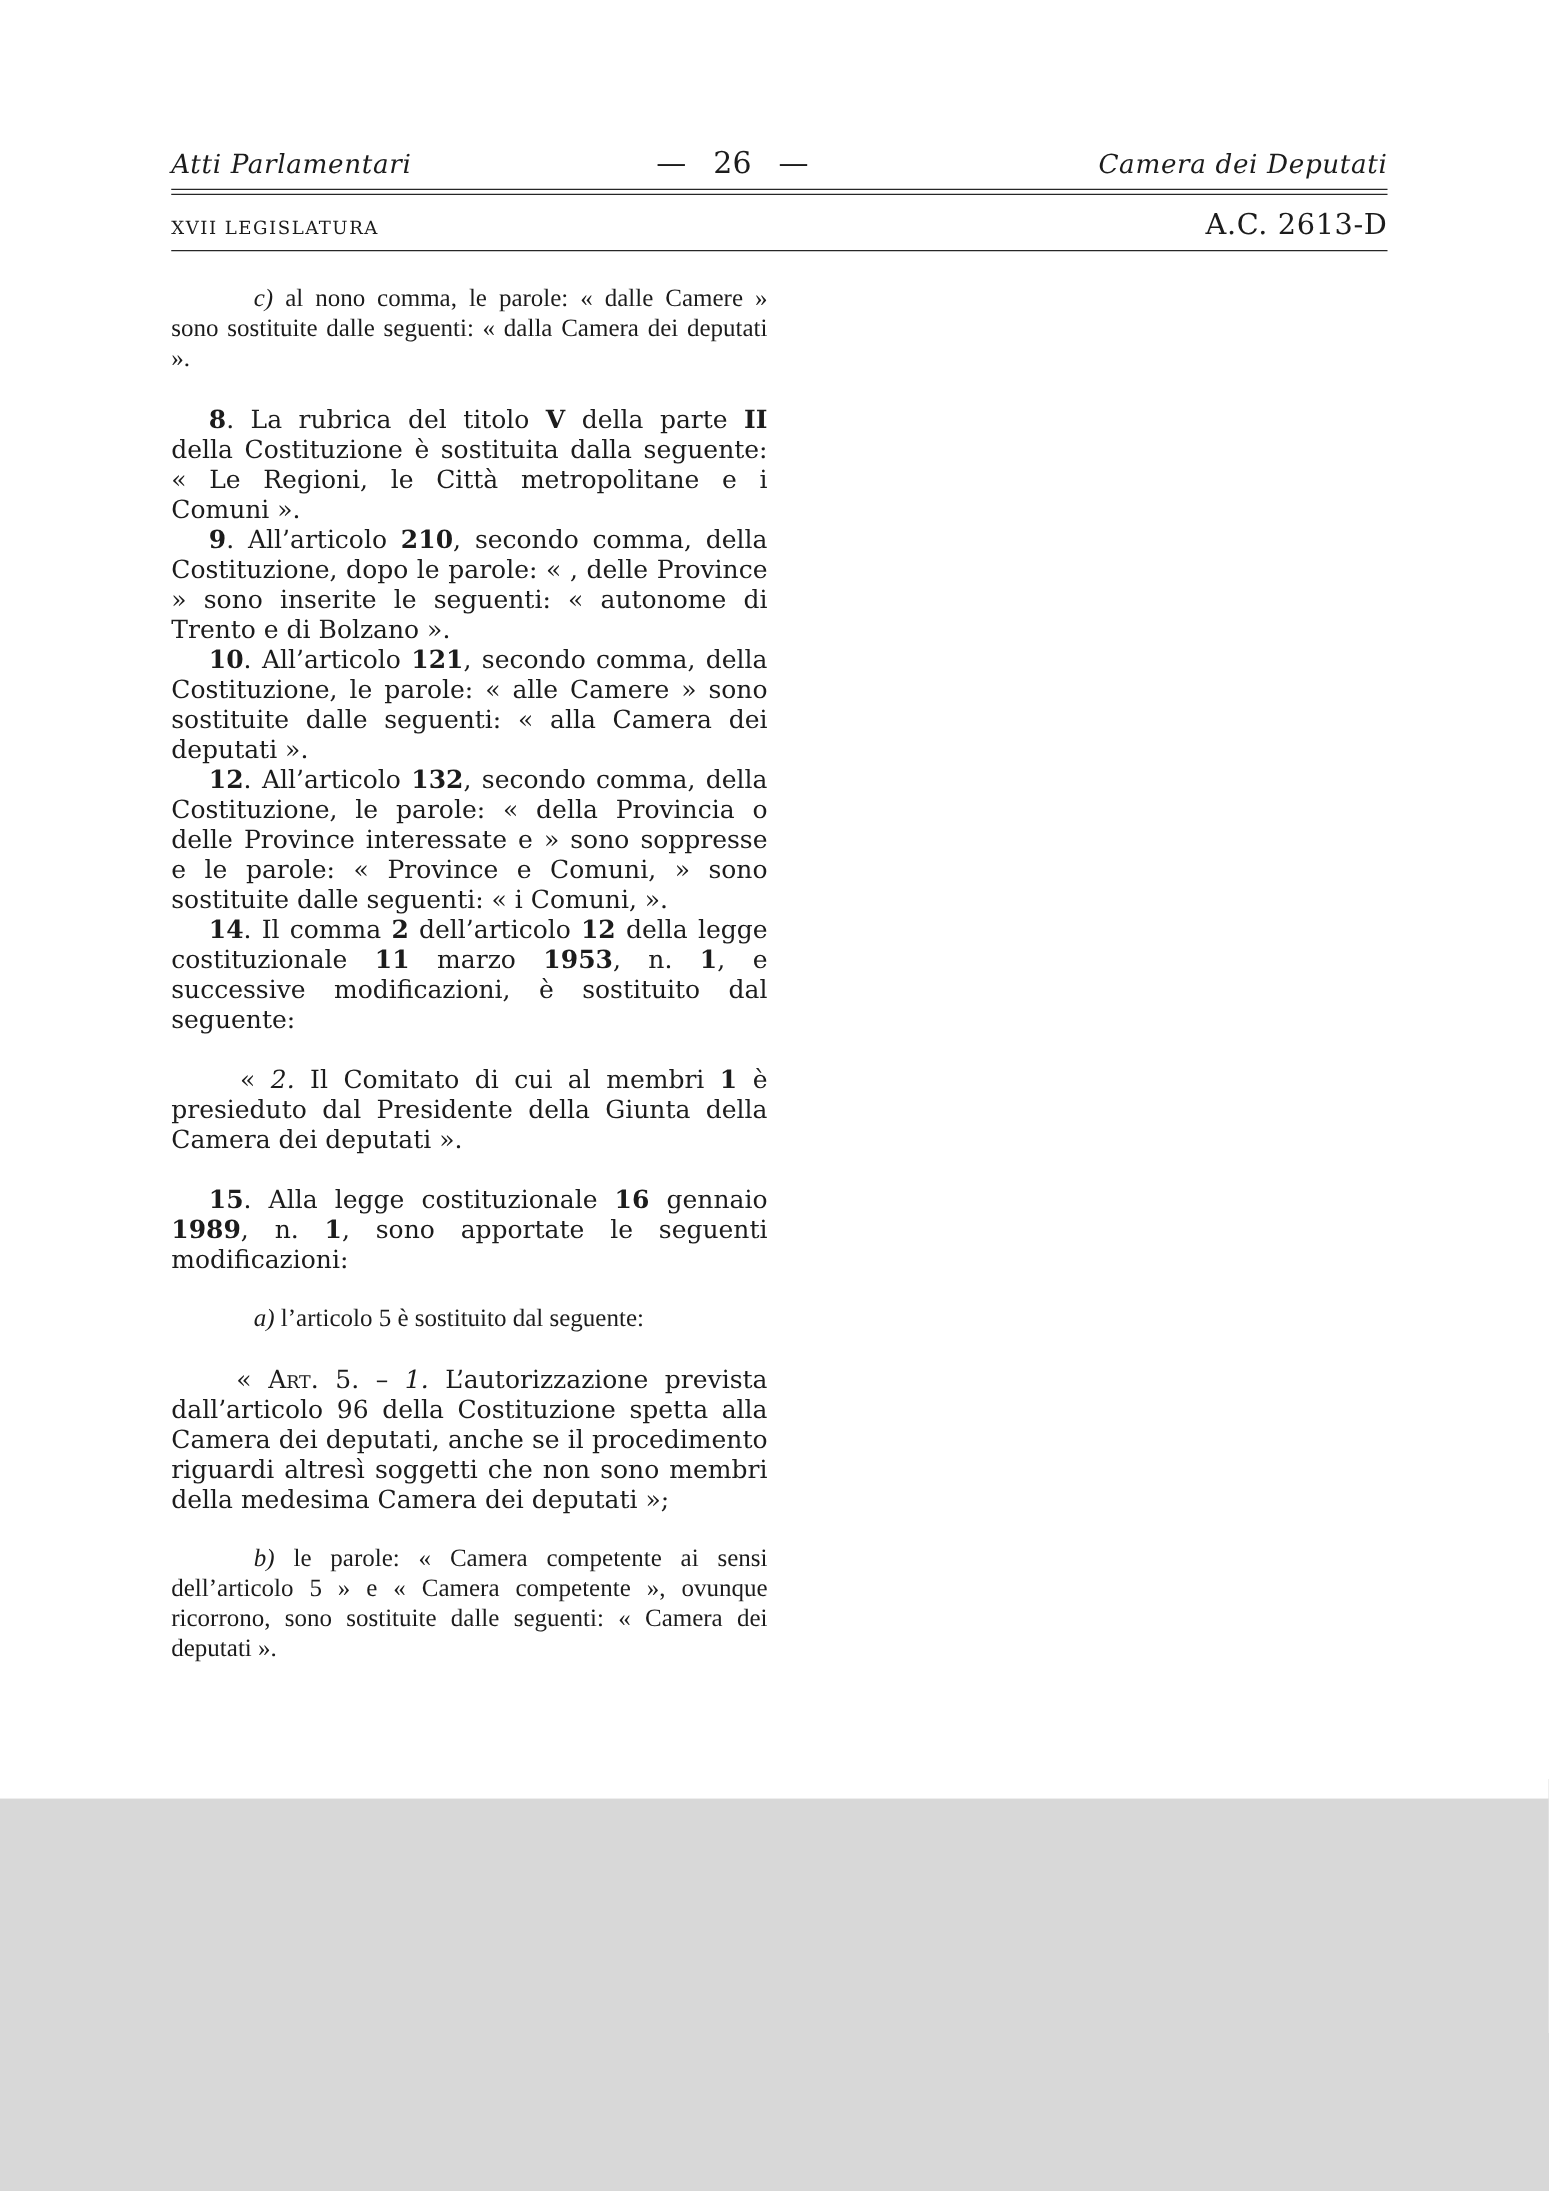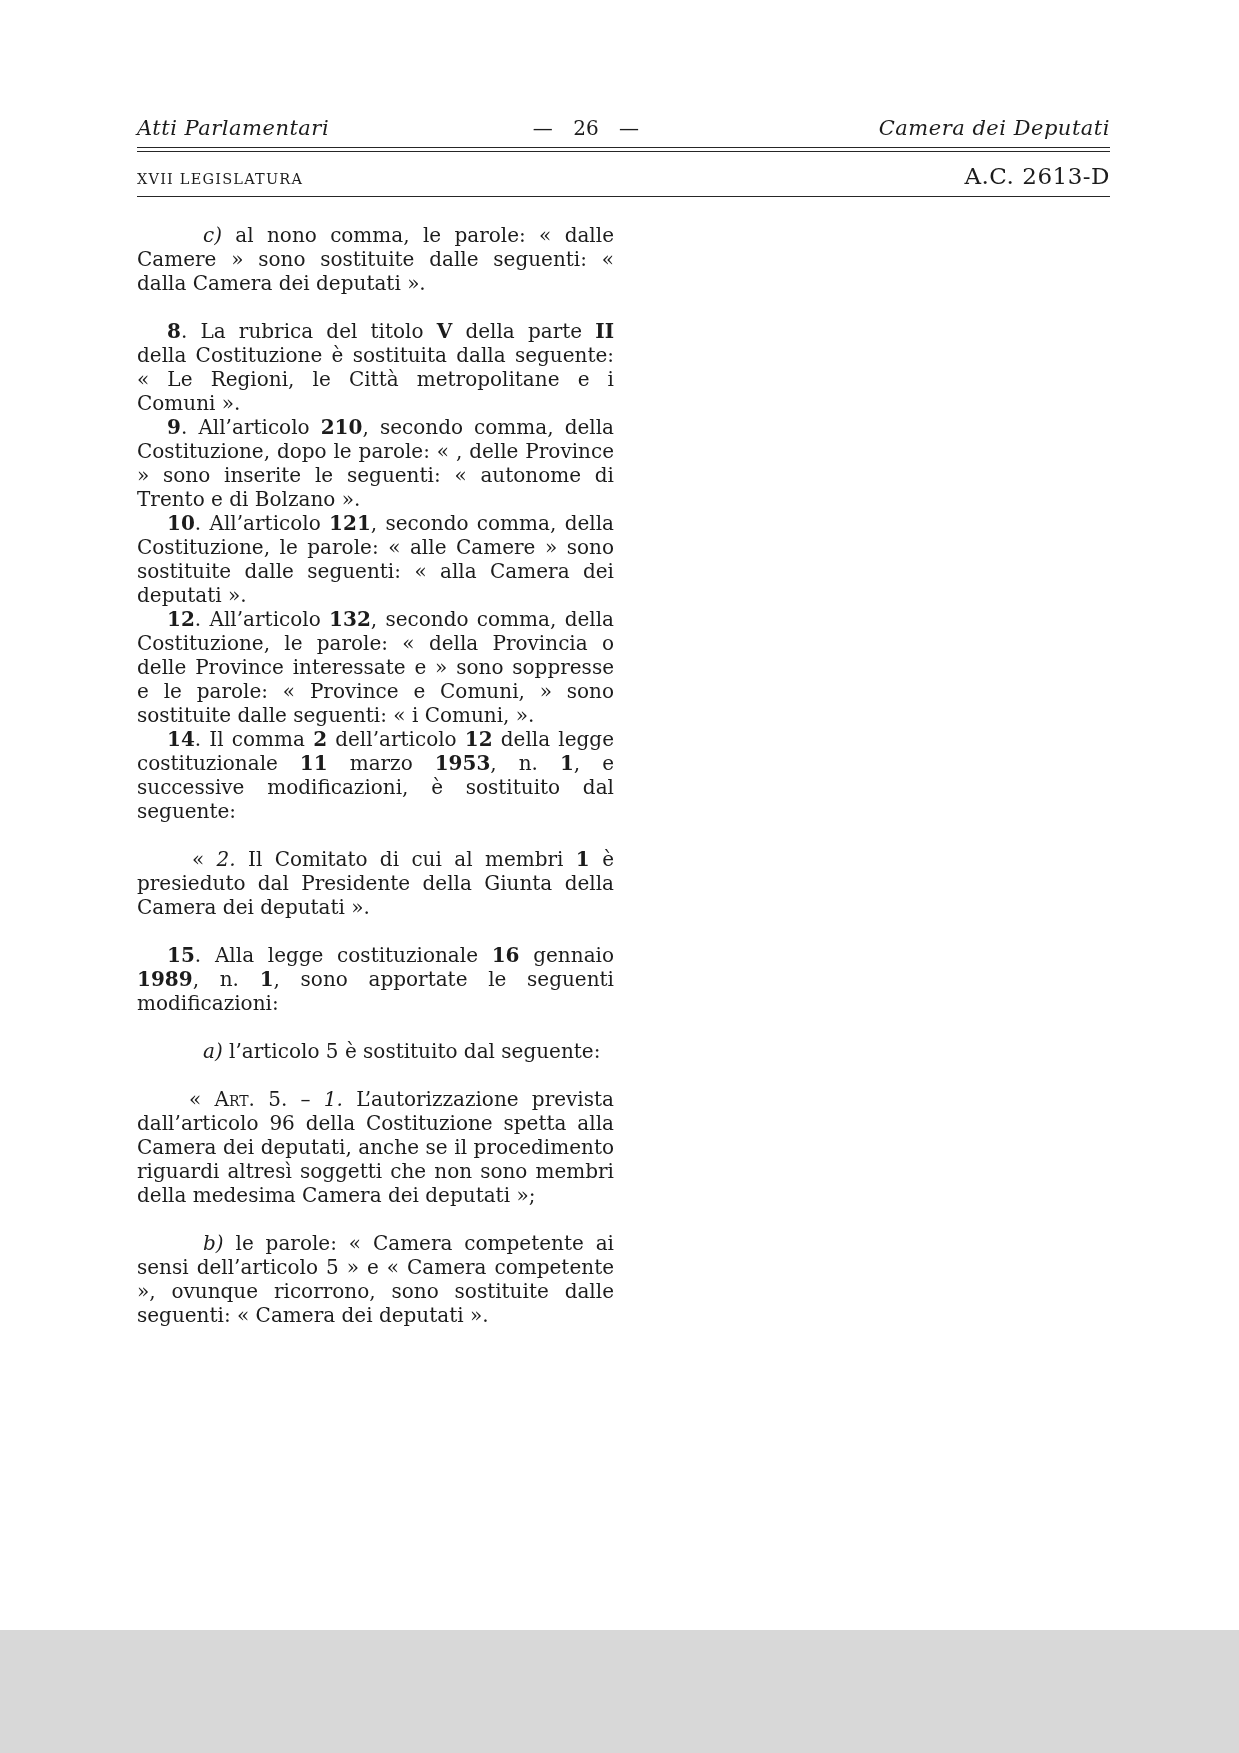--- a/index.html
+++ b/index.html
@@ -1,19 +1,19 @@
 <!DOCTYPE html>
 <html lang="it"><head>
 <meta charset="utf-8">
 <style>
   html, body { margin: 0; padding: 0; background: #d8d8d8; }
   .page {
     position: relative;
     width: 1239px;
-    height: 1630px;
+    height: 1439px;
     margin: 0 auto;
     background: #ffffff;
     font-family: "DejaVu Serif", "Liberation Serif", serif;
     color: #1c1c1c;
     overflow: hidden;
   }
   .content {
     position: absolute;
     left: 137px;
     top: 116px;
@@ -21,21 +21,21 @@
   }
   .running-head {
     display: flex;
     justify-content: space-between;
     align-items: baseline;
     font-size: 21px;
   }
   .running-head .side { font-style: italic; letter-spacing: 0.5px; }
   .running-head .pageno {
     font-style: normal;
-    font-size: 20px;
+    font-size: 24px;
     word-spacing: 14px;
     transform: translateX(-18px);
     text-align: right;
   }
   .rule-double {
     margin-top: 7px;
     height: 3px;
     border-top: 1.5px solid #262626;
     border-bottom: 1.5px solid #262626;
   }
@@ -60,21 +60,21 @@
     width: 477px;
     margin-top: 26px;
     font-size: 20px;
     line-height: 24px;
     text-align: justify;
     hyphens: auto;
   }
   .body-col p { margin: 0; }
   .body-col p.gap { margin-top: 24px; }
   .body-col p.numbered { text-indent: 30px; }
-  .body-col p.lettered { text-indent: 66px; }
+  .body-col p.lettered { text-indent: 66px; font-family: Liberation Serif, serif; }
   .body-col p.quote    { text-indent: 55px; }
   .body-col p.article  { text-indent: 52px; }
   .seg-i  { font-style: italic; }
   .seg-b  { font-weight: bold; }
   .seg-sc { font-variant: small-caps; }
 </style>
 </head>
 <body>
 
 <div class="page">

